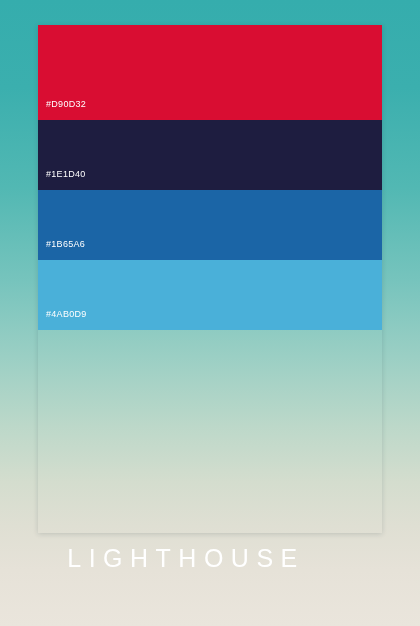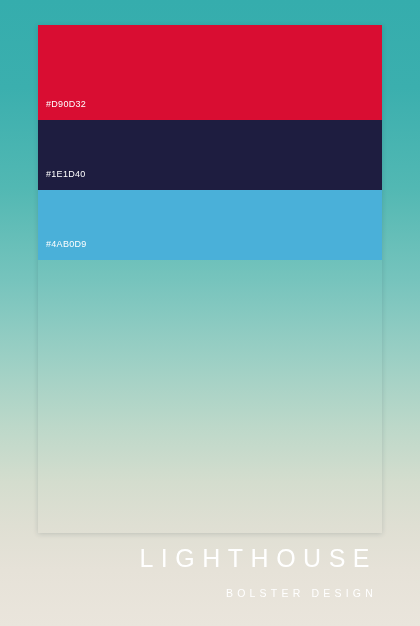--- a/index.html
+++ b/index.html
@@ -65,24 +65,24 @@
     white-space: nowrap;
     font-family: "Liberation Sans", sans-serif;
   }
 
   .label-light { color: #FFFFFF; }
   .label-dark  { color: #1E1D40; }
 
   
   #branding {
     position: absolute;
-    left: 12px;
+    left: 0;
     top: 546px;
     width: 365px;
-    text-align: right;
+    text-align: center;
   }
 
   #brand-title {
     font-size: 25px;
     font-weight: 400;
     letter-spacing: 7.5px;
     color: #FFFFFF;
     line-height: 1;
     margin: 0 0 0 7px;
     font-family: "Liberation Sans", sans-serif;
@@ -104,23 +104,25 @@
 <div id="poster">
 
   <div id="swatch-card">
 
   <div class="swatch" style="background-color: rgb(217, 13, 50); height: 95px; flex: 0 0 95px;">
         <span class="swatch-label label-light" style="color: rgb(255, 255, 255);">#D90D32</span>
       </div>
       <div class="swatch" style="background-color: rgb(30, 29, 64); height: 70px; flex: 0 0 70px;">
         <span class="swatch-label label-light" style="color: rgb(255, 255, 255); margin-top: 46px;">#1E1D40</span>
       </div>
+      <div class="swatch" style="background-color: rgb(27, 101, 166); height: 70px; flex: 0 0 70px;">
+        <span class="swatch-label label-light" style="color: rgb(255, 255, 255);">#1B65A6</span>
+      </div>
       <div class="swatch" style="background-color: rgb(74, 176, 217); height: 70px; flex: 0 0 70px;">
         <span class="swatch-label label-light" style="color: rgb(255, 255, 255);">#4AB0D9</span>
       </div>
     </div>
 
   <div id="branding">
     <div id="brand-title">LIGHTHOUSE</div>
-    <div id="brand-subtitle">BOLSTER DESIGN</div>
   </div>
 
 </div>
 
 </body></html>

